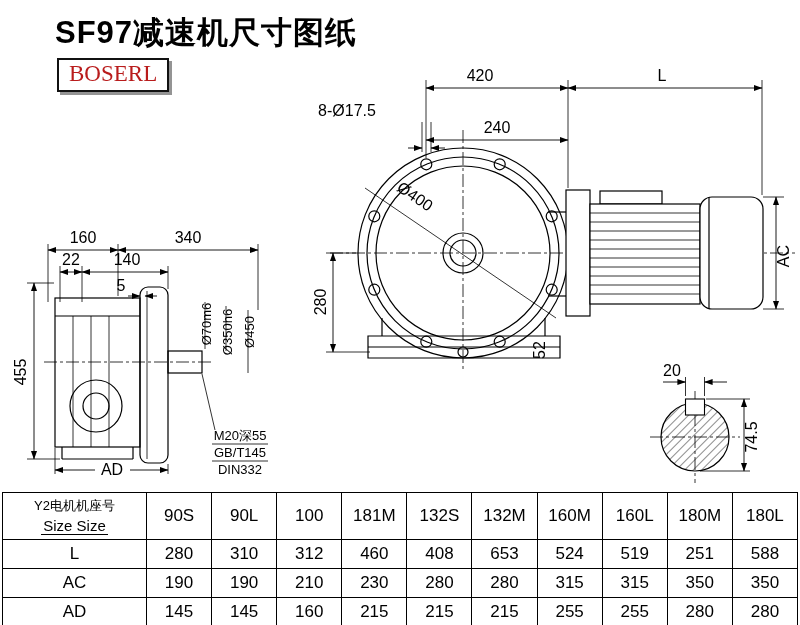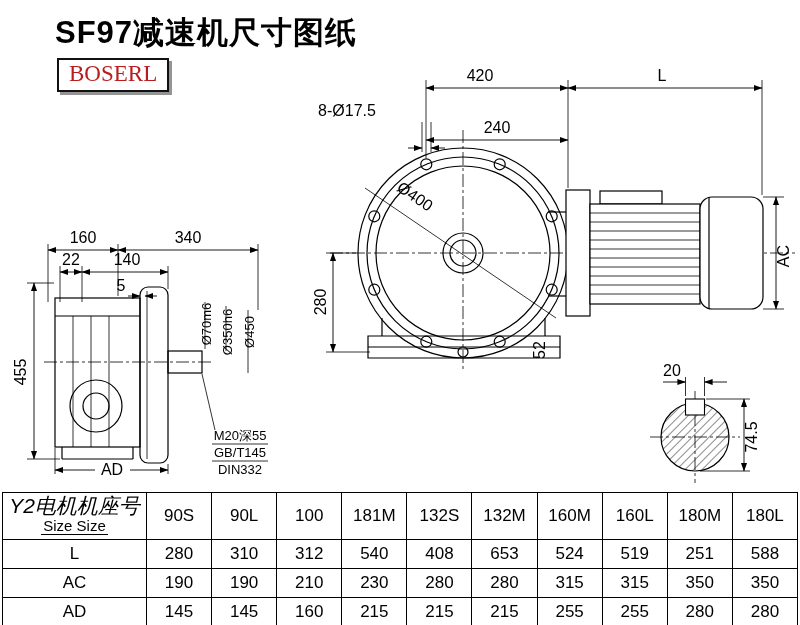--- a/index.html
+++ b/index.html
@@ -19,21 +19,21 @@
   .dme{stroke:#000;stroke-width:0.9;fill:none;marker-end:url(#ar);}
   .ext{stroke:#000;stroke-width:0.8;fill:none;}
   .cl{stroke:#000;stroke-width:0.8;fill:none;stroke-dasharray:13 3 3 3;}
   .t{font:16px "Liberation Sans",sans-serif;fill:#000;text-anchor:middle;}
   .ts{font:13px "Liberation Sans",sans-serif;fill:#000;text-anchor:middle;}
   table.dim-table{position:absolute;left:2px;top:492px;width:796px;border-collapse:collapse;
                   table-layout:fixed;background:#fff;}
   table.dim-table td{border:1px solid #000;text-align:center;vertical-align:middle;
                      padding:0;font:17px "Liberation Sans",sans-serif;height:28px;}
   table.dim-table tr.hdr td{height:46px;}
-  .hdr-cn{font-size:21px;line-height:20px;font-style:italic;}
+  .hdr-cn{font-size:13px;line-height:20px;}
   .hdr-en{font-size:15px;line-height:20px;}
   .hdr-en span{border-bottom:1px solid #000;padding:0 2px;}
 </style>
 </head>
 <body>
 
 <div class="screen">
 
   <div class="page-title">SF97减速机尺寸图纸</div>
   <div class="logo-box">BOSERL</div>
@@ -245,21 +245,21 @@
       <td>160M</td>
       <td>160L</td>
       <td>180M</td>
       <td>180L</td>
     </tr>
     <tr>
       <td>L</td>
       <td>280</td>
       <td>310</td>
       <td>312</td>
-      <td>540</td>
+      <td>460</td>
       <td>408</td>
       <td>653</td>
       <td>524</td>
       <td>519</td>
       <td>251</td>
       <td>588</td>
     </tr>
     <tr>
       <td>AC</td>
       <td>190</td>

